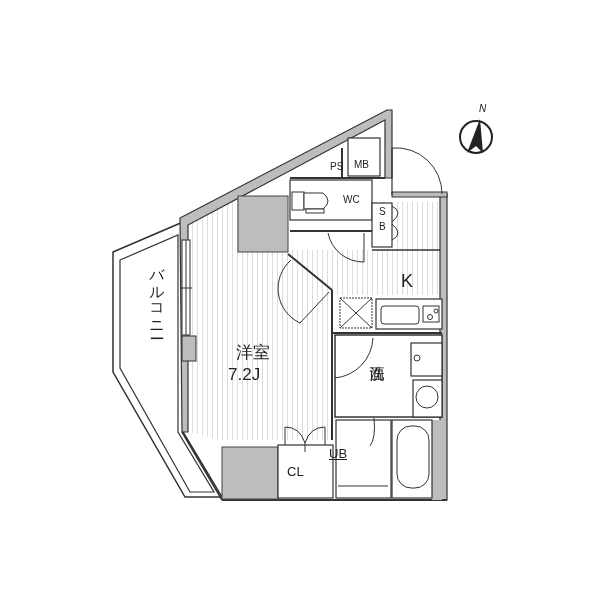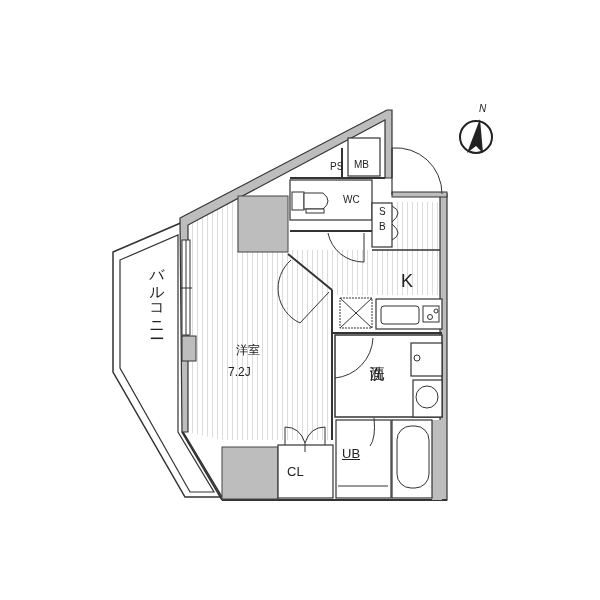--- a/index.html
+++ b/index.html
@@ -1,19 +1,19 @@
 <!DOCTYPE html>
 <html><head>
 <meta charset="utf-8">
 <style>
   html, body { margin:0; padding:0; background:#ffffff; }
   body { width:600px; height:600px; position:relative; overflow:hidden; font-family:"Liberation Sans", sans-serif; }
   svg { position:absolute; left:0; top:0; }
   .lbl { position:absolute; color:#222; white-space:nowrap; line-height:1; }
-  .room-jp { font-size:12px; }
+  .room-jp { font-size:17px; }
   .room-big { font-size:18px; }
   .small { font-size:10px; }
   .mid { font-size:13px; }
   .vert { writing-mode:vertical-rl; font-size:15px; letter-spacing:1px; }
 </style>
 </head>
 <body>
 
 <svg width="600" height="600" viewBox="0 0 600 600">
   <defs>
@@ -133,21 +133,21 @@
   <g>
     <circle cx="476" cy="137" r="16" fill="none" stroke="#222" stroke-width="2"></circle>
     <polygon points="480,119 467,153 476,146 483,153" fill="#222"></polygon>
   </g>
 </svg>
 
 <div class="lbl room-jp" style="left:236px;top:344px;">洋室</div>
 <div class="lbl room-jp" style="left:228px;top:366px;">7.2J</div>
 <div class="lbl room-big" style="left:401px;top:272px;">K</div>
 <div class="lbl vert" style="left:370px;top:354px;">洗面</div>
-<div class="lbl mid" style="left:342px;top:447px;text-decoration:underline;">UB</div>
+<div class="lbl mid" style="left:329px;top:447px;text-decoration:underline;">UB</div>
 <div class="lbl mid" style="left:287px;top:465px;">CL</div>
 <div class="lbl small" style="left:343px;top:195px;text-align:center;">WC</div>
 <div class="lbl small" style="left:314px;top:162px;margin-left:16px;">PS</div>
 <div class="lbl small" style="left:354px;top:160px;">MB</div>
 <div class="lbl small" style="left:379px;top:207px;">S</div>
 <div class="lbl small" style="left:379px;top:222px;">B</div>
 <div class="lbl vert" style="left:150px;top:258px;">バルコニー</div>
 <div class="lbl small" style="left:479px;top:104px;font-style:italic;">N</div>
 
 </body></html>

